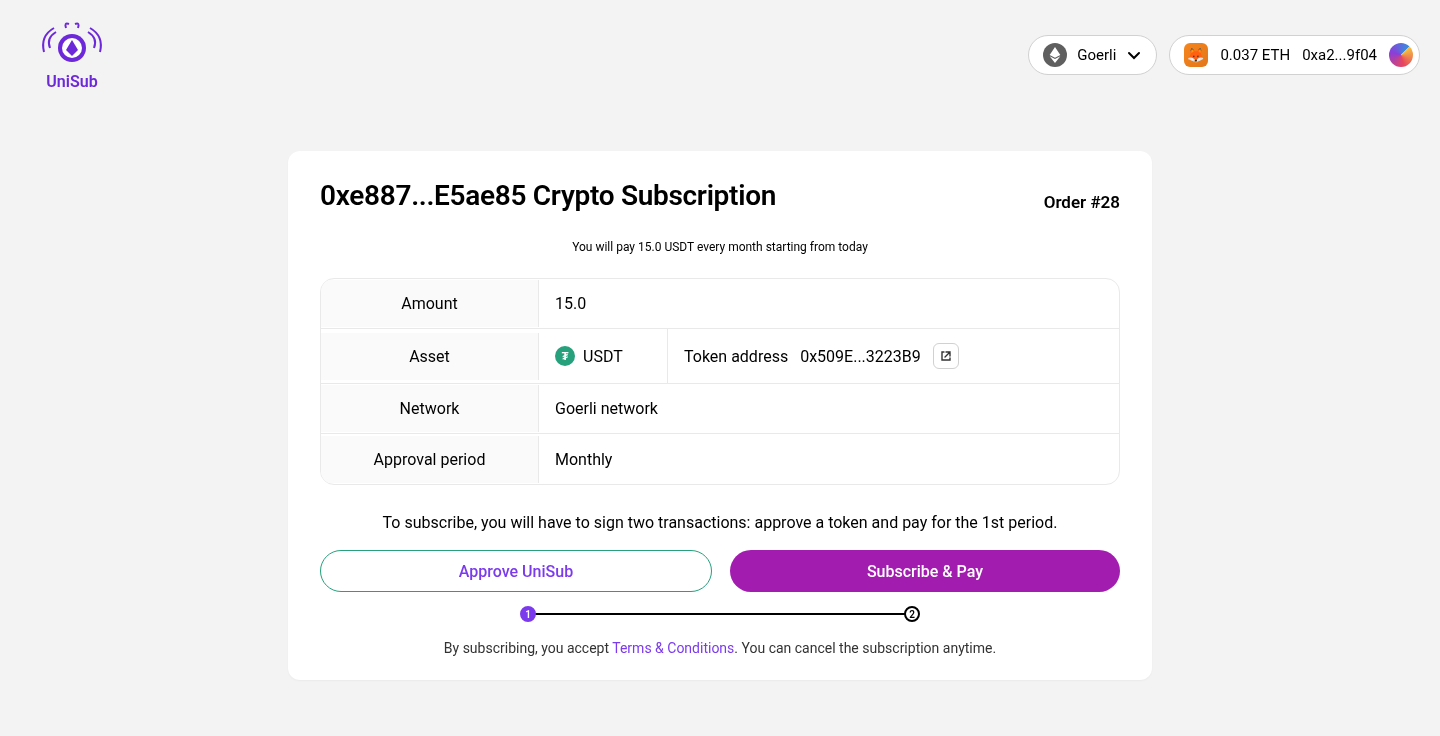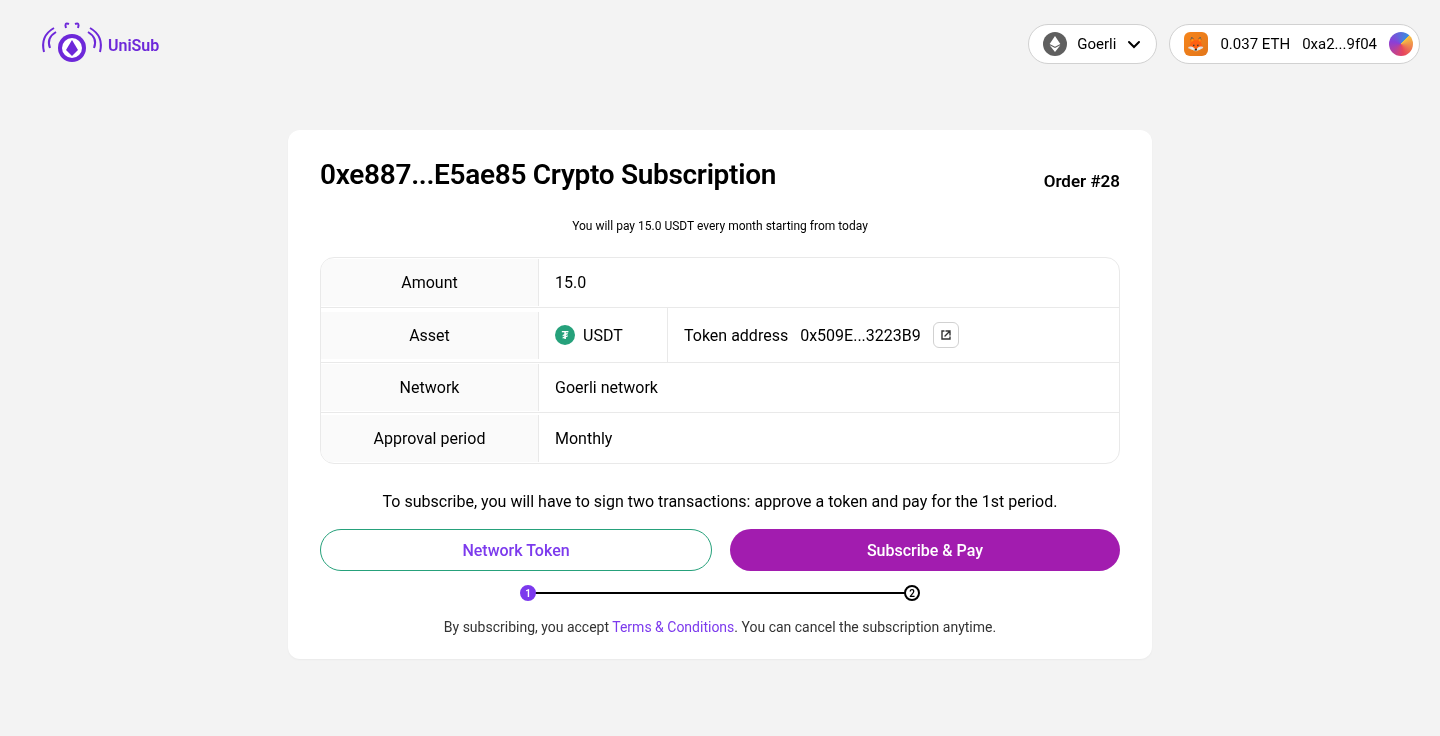--- a/index.html
+++ b/index.html
@@ -12,21 +12,21 @@
     color: #000;
   }
   .header {
     display: flex;
     align-items: center;
     justify-content: space-between;
     padding: 18px 20px 0 36px;
   }
   .logo-wrap {
     display: flex;
-    flex-direction: row;
+    flex-direction: column;
     align-items: center;
   }
   .logo-svg { width: 72px; height: 52px; }
   .logo-text {
     color: #6d28d9;
     font-weight: 600;
     font-size: 16px;
     margin-top: 2px;
   }
   .header-right { display: flex; gap: 12px; align-items: center; }
@@ -208,21 +208,21 @@
     </div>
     <div class="row">
       <div class="label">Approval period</div>
       <div class="value">Monthly</div>
     </div>
   </div>
 
   <div class="note">To subscribe, you will have to sign two transactions: approve a token and pay for the 1st period.</div>
 
   <div class="btn-row">
-    <div class="btn btn-outline">Network Token</div>
+    <div class="btn btn-outline">Approve UniSub</div>
     <div class="btn btn-disabled">Subscribe &amp; Pay</div>
   </div>
 
   <div class="stepper">
     <div class="stepper-line"></div>
     <div class="step-circle step-1">1</div>
     <div class="step-circle step-2">2</div>
   </div>
 
   <div class="terms">

